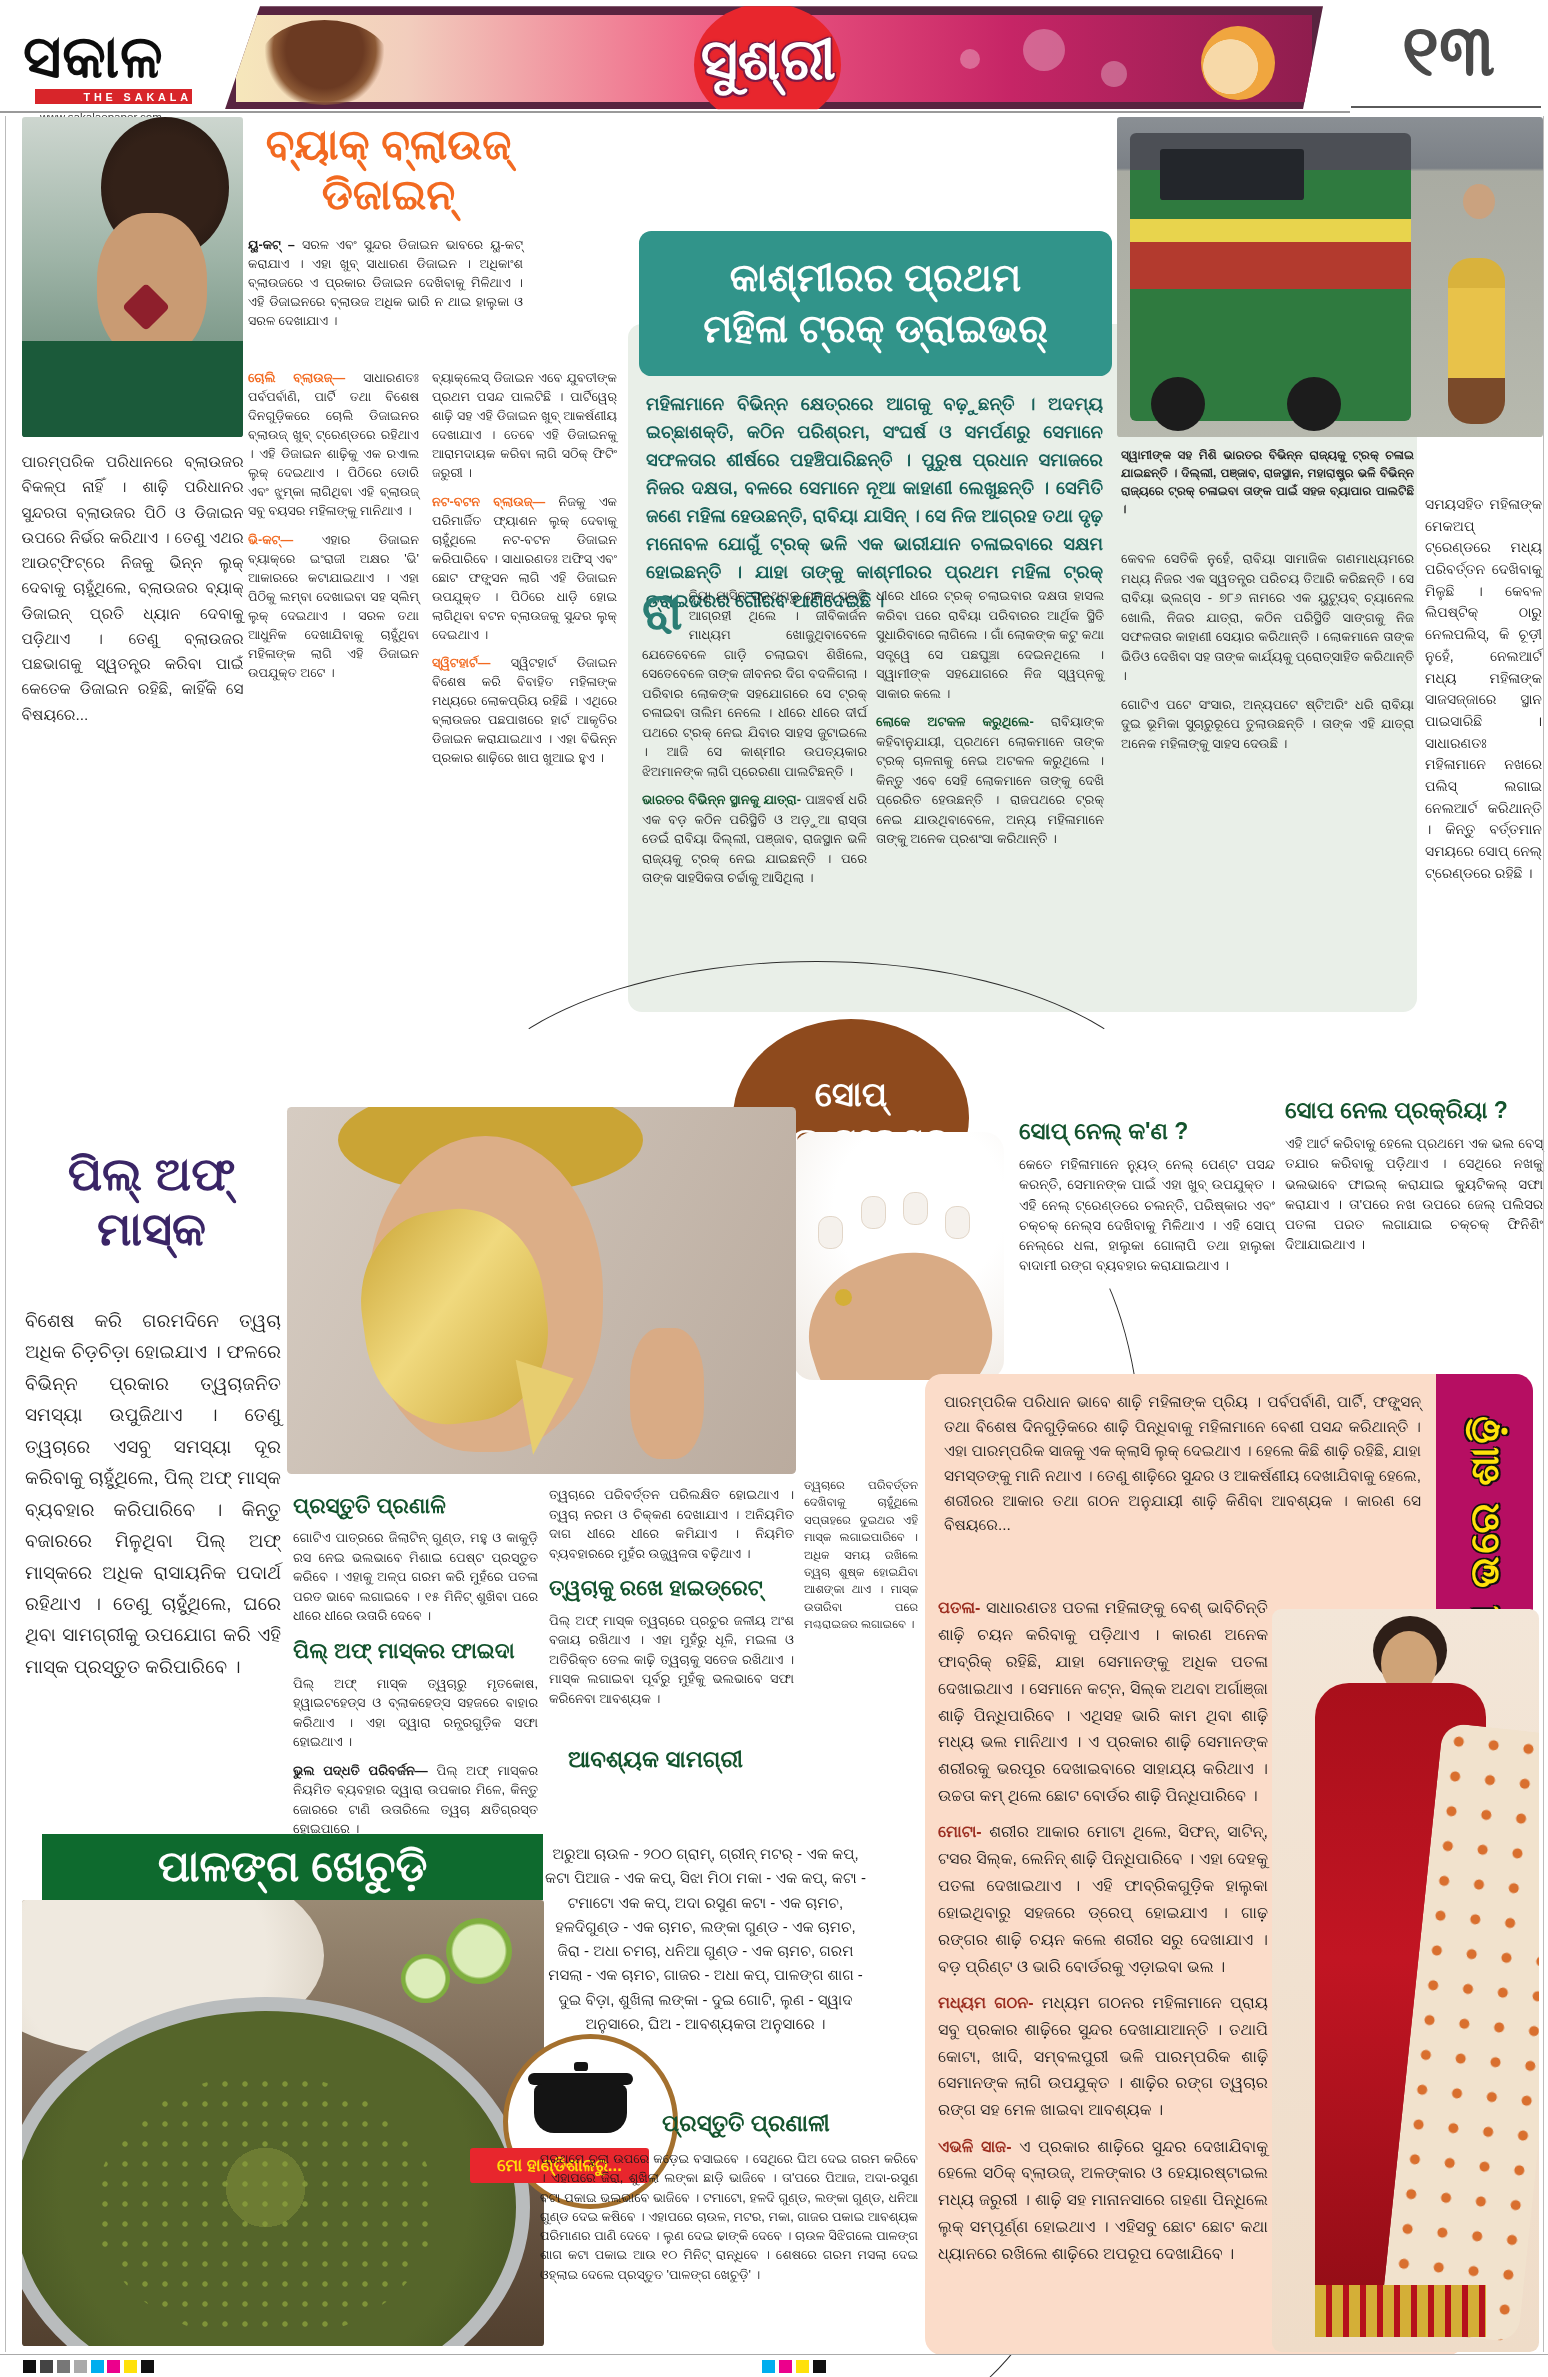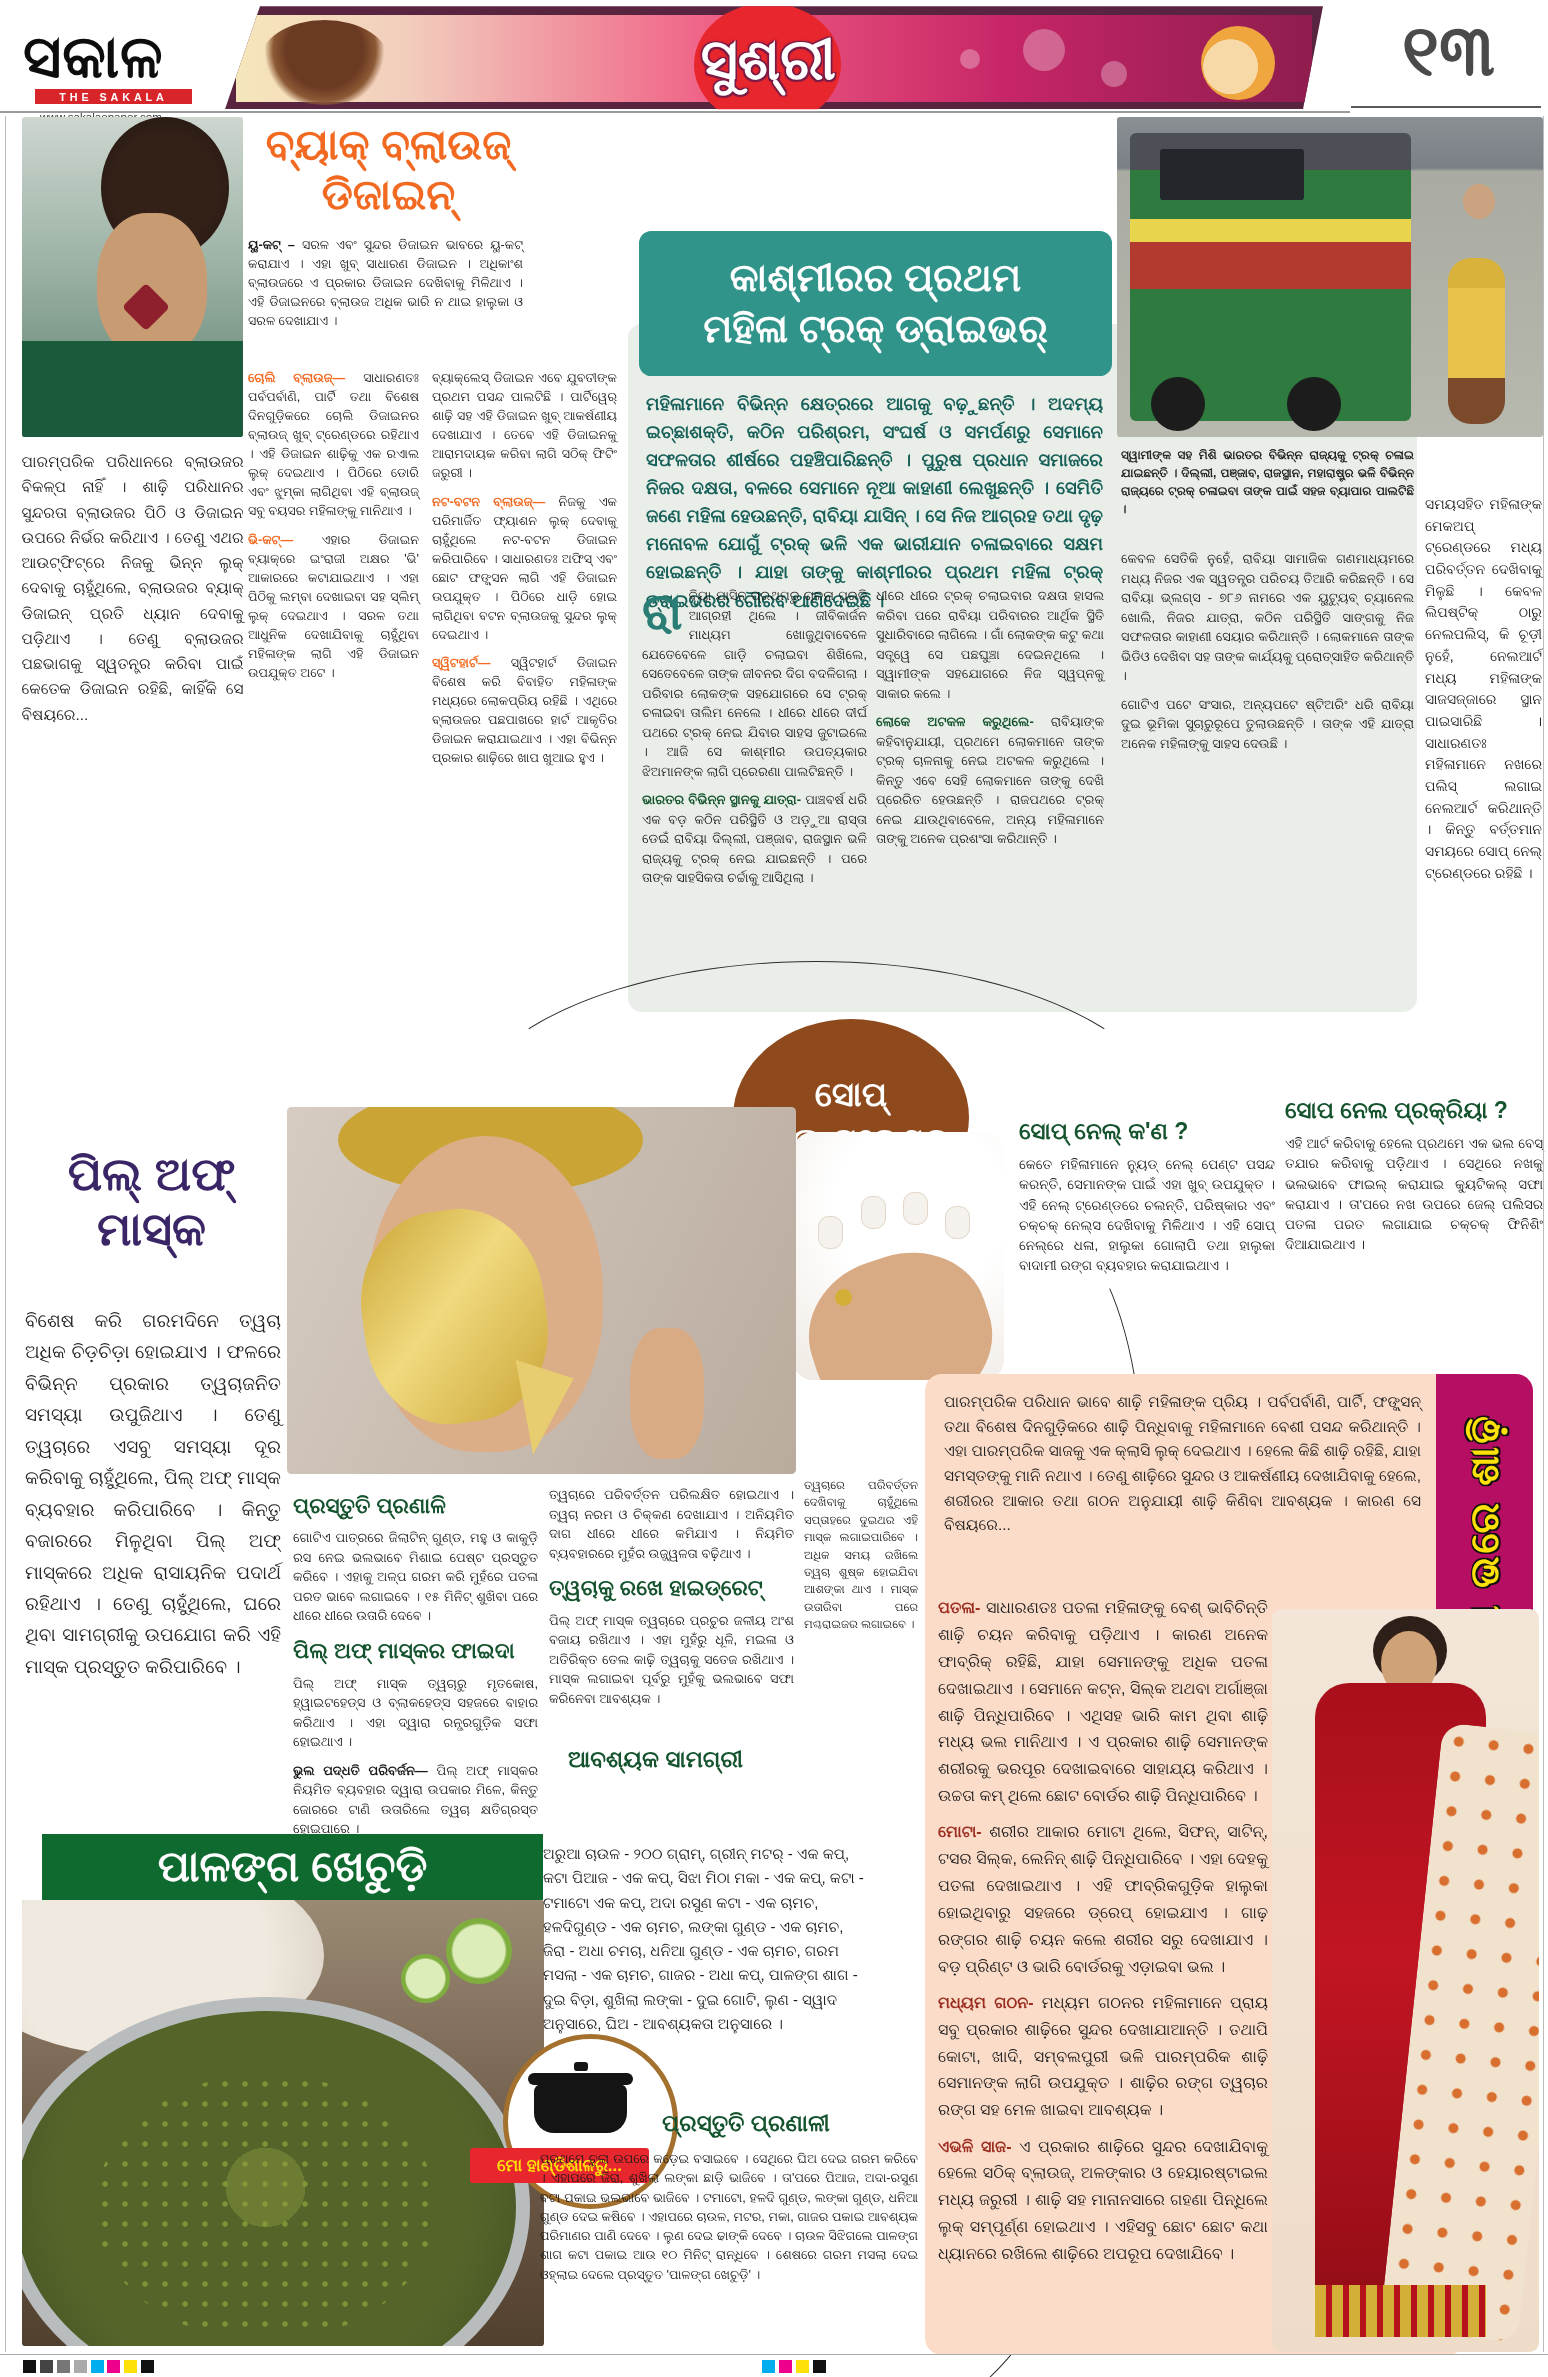--- a/index.html
+++ b/index.html
@@ -4,21 +4,21 @@
 <style>
   html,body{margin:0;padding:0;background:#fff}
   .page{position:relative;width:1548px;height:2377px;overflow:hidden;background:#fff;
         font-family:"Liberation Sans","DejaVu Sans",sans-serif;color:#1a1a1a}
   .abs{position:absolute}
   .just{text-align:justify}
   p{margin:0 0 9.3px}
   
   .m-logo{left:23px;top:23px;font-size:59px;font-weight:800;color:#0d0d0d;letter-spacing:0.8px}
   .m-ribbon{left:35px;top:89px;width:157px;background:#d8252a;color:#fff;font-size:10.8px;
-            font-weight:700;letter-spacing:3.9px;text-align:center;padding:1.5px 0}
+            font-weight:700;letter-spacing:3.9px;text-align:right;padding:1.5px 0}
   .m-web{left:40px;top:110px;font-size:11.6px;color:#3c3c3c}
   .banner{left:225px;top:6.2px;width:1098px;height:103px;background:#582440;
           clip-path:polygon(35px 0,100% 0,calc(100% - 20px) 100%,0 100%)}
   .banner-in{position:absolute;left:10.8px;right:10.8px;top:9.3px;bottom:7.7px;
           background:linear-gradient(90deg,#f6e7bb 0%,#f2cdbd 16%,#ef5a82 46%,#c62566 72%,#8f1d4e 100%)}
   .banner-girl{position:absolute;left:23px;top:4.6px;width:131px;height:85px;border-radius:50%;
           background:radial-gradient(circle at 50% 35%,#6b3a22 0 45%,#8d5a36 60%,transparent 70%)}
   .banner-circle{position:absolute;left:458px;top:-12.3px;width:147px;height:123px;border-radius:50%;
           background:#e8262d}
   .banner-title{position:absolute;left:432px;top:10.8px;width:201px;text-align:center;font-size:57px;
@@ -113,21 +113,21 @@
             background:linear-gradient(180deg,#9a8a74 0%,#6f5b49 55%,#52402f 100%)}
   .k-plate{position:absolute;left:-12%;top:-10%;width:70%;height:45%;border-radius:50%;
             background:radial-gradient(circle,#efe9df 0 60%,#d9d0c2 100%)}
   .k-cuke{position:absolute;border-radius:50%;background:radial-gradient(circle,#dcedb9 0 55%,#7fae3f 60% 100%)}
   .k-pan{position:absolute;left:-4%;bottom:-16%;width:96%;height:88%;border-radius:50%;
             border:14px solid #b9bcbd;
             background:radial-gradient(circle at 50% 45%,#6d7c33 0 12%,#55652a 12% 62%,#3f4c20 100%)}
   .k-spk{position:absolute;inset:16%;border-radius:50%;
             background-image:radial-gradient(#8aa03c 2.3px,transparent 3.1px);background-size:20px 20px;opacity:.8}
   .k-inghead{left:568px;top:1746px;width:247px;font-size:23px}
-  .k-ing{left:543px;top:1842px;width:325px;font-size:15px;line-height:1.62;}
+  .k-ing{left:543px;top:1842px;width:325px;font-size:15px;line-height:1.62;text-align:center}
   .k-badge{left:503px;top:2034px;width:165px;height:165px;border-radius:50%;background:#fff;
             border:5.4px solid #a4702e}
   .k-pot{position:absolute;left:26px;top:45px;width:93px;height:49px;background:#141414;border-radius:7.7px 7.7px 20px 20px}
   .k-potlid{position:absolute;left:20px;top:34px;width:105px;height:12.3px;background:#141414;border-radius:6.2px}
   .k-potknob{position:absolute;left:66px;top:23px;width:14px;height:9.3px;background:#141414;border-radius:3.1px}
   .k-ribbon{left:470px;top:2148px;width:179px;height:35px;background:#e8262d;color:#ffe10a;
             display:flex;align-items:center;justify-content:center;font-size:17px;font-weight:800;border-radius:3.1px}
   .k-prochead{left:662px;top:2110px;width:216px;font-size:23px}
   .k-proc{left:540px;top:2150px;width:378px;font-size:12.7px;line-height:1.52}
   

